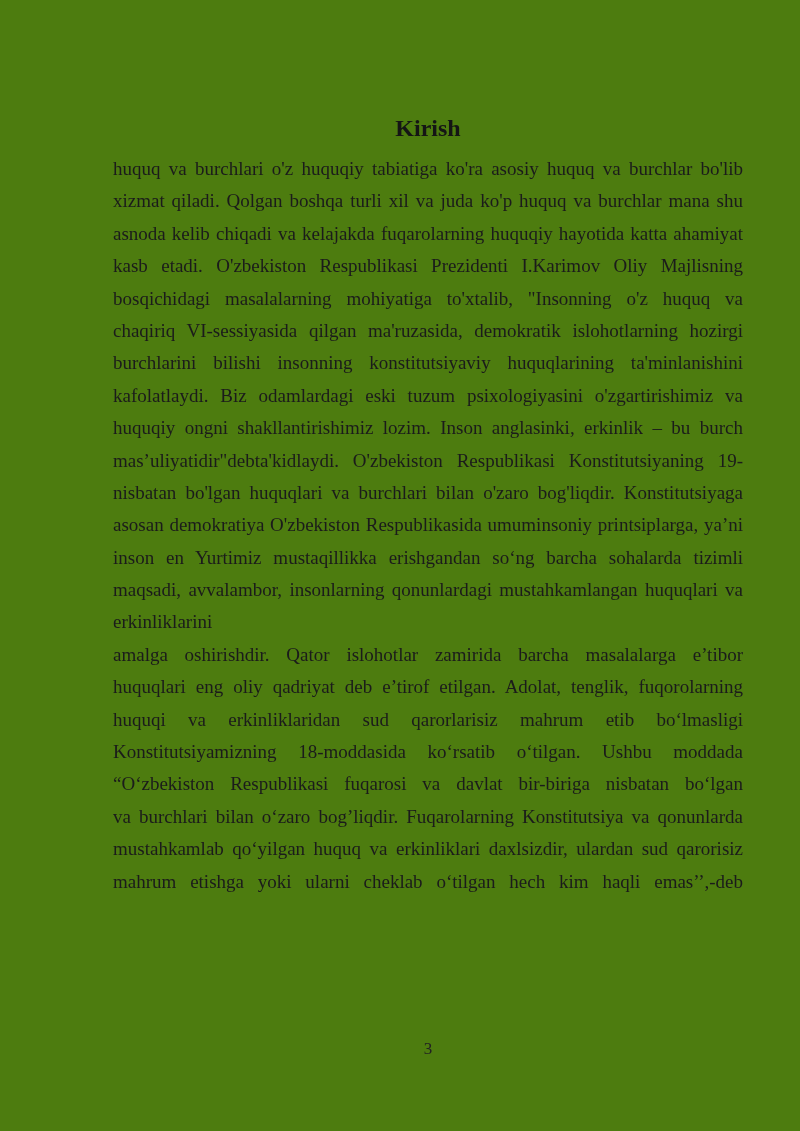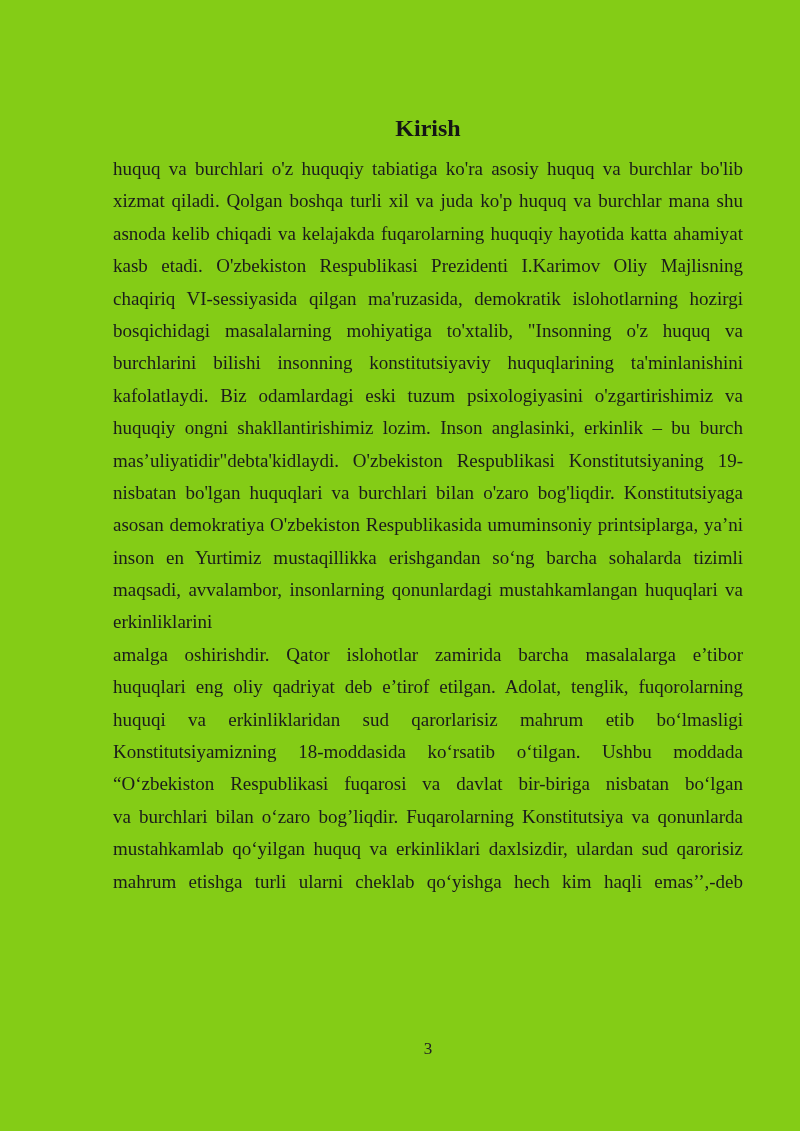--- a/index.html
+++ b/index.html
@@ -4,21 +4,21 @@
 <style>
   html, body {
     margin: 0;
     padding: 0;
     background: #ffffff;
   }
   .page {
     position: relative;
     width: 800px;
     height: 1131px;
-    background: #84cc16;
+    background: #4d7c0f;
     overflow: hidden;
     font-family: "Liberation Serif", "DejaVu Serif", serif;
     color: #1b1b1b;
   }
   .doc {
     position: absolute;
     left: 113px;
     top: 112px;
     width: 630px;
   }
@@ -61,35 +61,35 @@
 <body>
 
 <div class="page">
   <div class="doc">
     <h1 class="title">Kirish</h1>
     <div class="body-lines" id="body-lines">
         <div class="line">huquq va burchlari o'z huquqiy tabiatiga ko'ra asosiy huquq va burchlar bo'lib</div>
         <div class="line">xizmat qiladi. Qolgan boshqa turli xil va juda ko'p huquq va burchlar mana shu</div>
         <div class="line">asnoda kelib chiqadi va kelajakda fuqarolarning huquqiy hayotida katta ahamiyat</div>
         <div class="line">kasb etadi. O'zbekiston Respublikasi Prezidenti I.Karimov Oliy Majlisning birinchi</div>
+        <div class="line">bosqichidagi masalalarning mohiyatiga to'xtalib, "Insonning o'z huquq va</div>
         <div class="line">chaqiriq VI-sessiyasida qilgan ma'ruzasida, demokratik islohotlarning hozirgi</div>
-        <div class="line">bosqichidagi masalalarning mohiyatiga to'xtalib, "Insonning o'z huquq va</div>
         <div class="line">burchlarini bilishi insonning konstitutsiyaviy huquqlarining ta'minlanishini</div>
         <div class="line">kafolatlaydi. Biz odamlardagi eski tuzum psixologiyasini o'zgartirishimiz va yangi</div>
         <div class="line">huquqiy ongni shakllantirishimiz lozim. Inson anglasinki, erkinlik – bu burch</div>
         <div class="line">mas’uliyatidir"debta'kidlaydi. O'zbekiston Respublikasi Konstitutsiyaning 19-</div>
         <div class="line">nisbatan bo'lgan huquqlari va burchlari bilan o'zaro bog'liqdir. Konstitutsiyaga</div>
         <div class="line">asosan demokratiya O'zbekiston Respublikasida umuminsoniy printsiplarga, ya’ni</div>
         <div class="line">inson en Yurtimiz mustaqillikka erishgandan soʻng barcha sohalarda tizimli</div>
         <div class="line">maqsadi, avvalambor, insonlarning qonunlardagi mustahkamlangan huquqlari va</div>
         <div class="line nojust">erkinliklarini</div>
         <div class="line">amalga oshirishdir. Qator islohotlar zamirida barcha masalalarga e’tibor</div>
         <div class="line">huquqlari eng oliy qadriyat deb e’tirof etilgan. Adolat, tenglik, fuqorolarning</div>
         <div class="line">huquqi va erkinliklaridan sud qarorlarisiz mahrum etib boʻlmasligi</div>
         <div class="line">Konstitutsiyamizning 18-moddasida koʻrsatib oʻtilgan. Ushbu moddada</div>
         <div class="line">“Oʻzbekiston Respublikasi fuqarosi va davlat bir-biriga nisbatan boʻlgan huquqlari</div>
         <div class="line">va burchlari bilan oʻzaro bog’liqdir. Fuqarolarning Konstitutsiya va qonunlarda</div>
         <div class="line">mustahkamlab qoʻyilgan huquq va erkinliklari daxlsizdir, ulardan sud qarorisiz</div>
-        <div class="line">mahrum etishga turli ularni cheklab qoʻyishga hech kim haqli emas’’,-deb</div>
+        <div class="line">mahrum etishga yoki ularni cheklab oʻtilgan hech kim haqli emas’’,-deb</div>
       </div>
   </div>
   <div class="pagenum">3</div>
 </div>
 
 </body></html>

